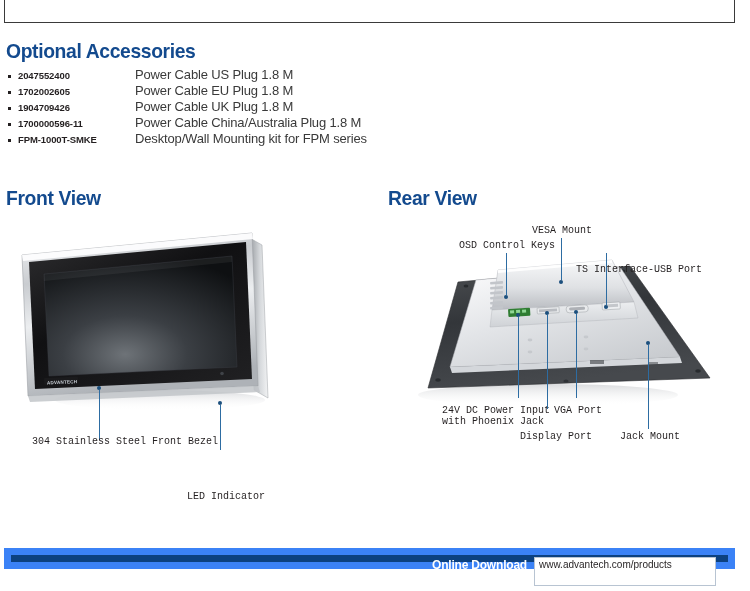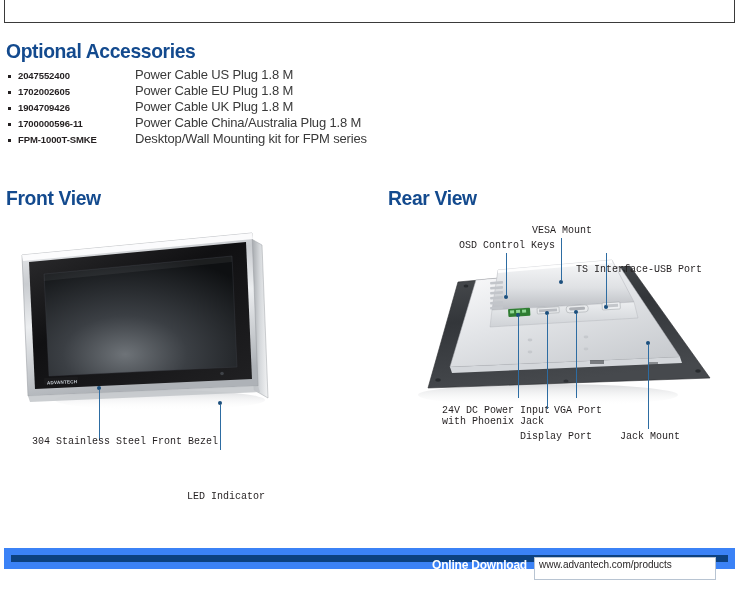--- a/index.html
+++ b/index.html
@@ -138,21 +138,21 @@
     font-weight: bold;
     font-size: 12px;
     letter-spacing: -0.2px;
     white-space: nowrap;
   }
   .footer-url-box {
     position: absolute;
     right: 12px;
     top: 2px;
     width: 182px;
-    height: 23px;
+    height: 29px;
     background: #ffffff;
     border: 0.5px solid #b8c4d2;
     box-sizing: border-box;
   }
   .footer-url-text {
     position: absolute;
     left: 4px;
     top: 1px;
     font-size: 10px;
     color: #231f20;

